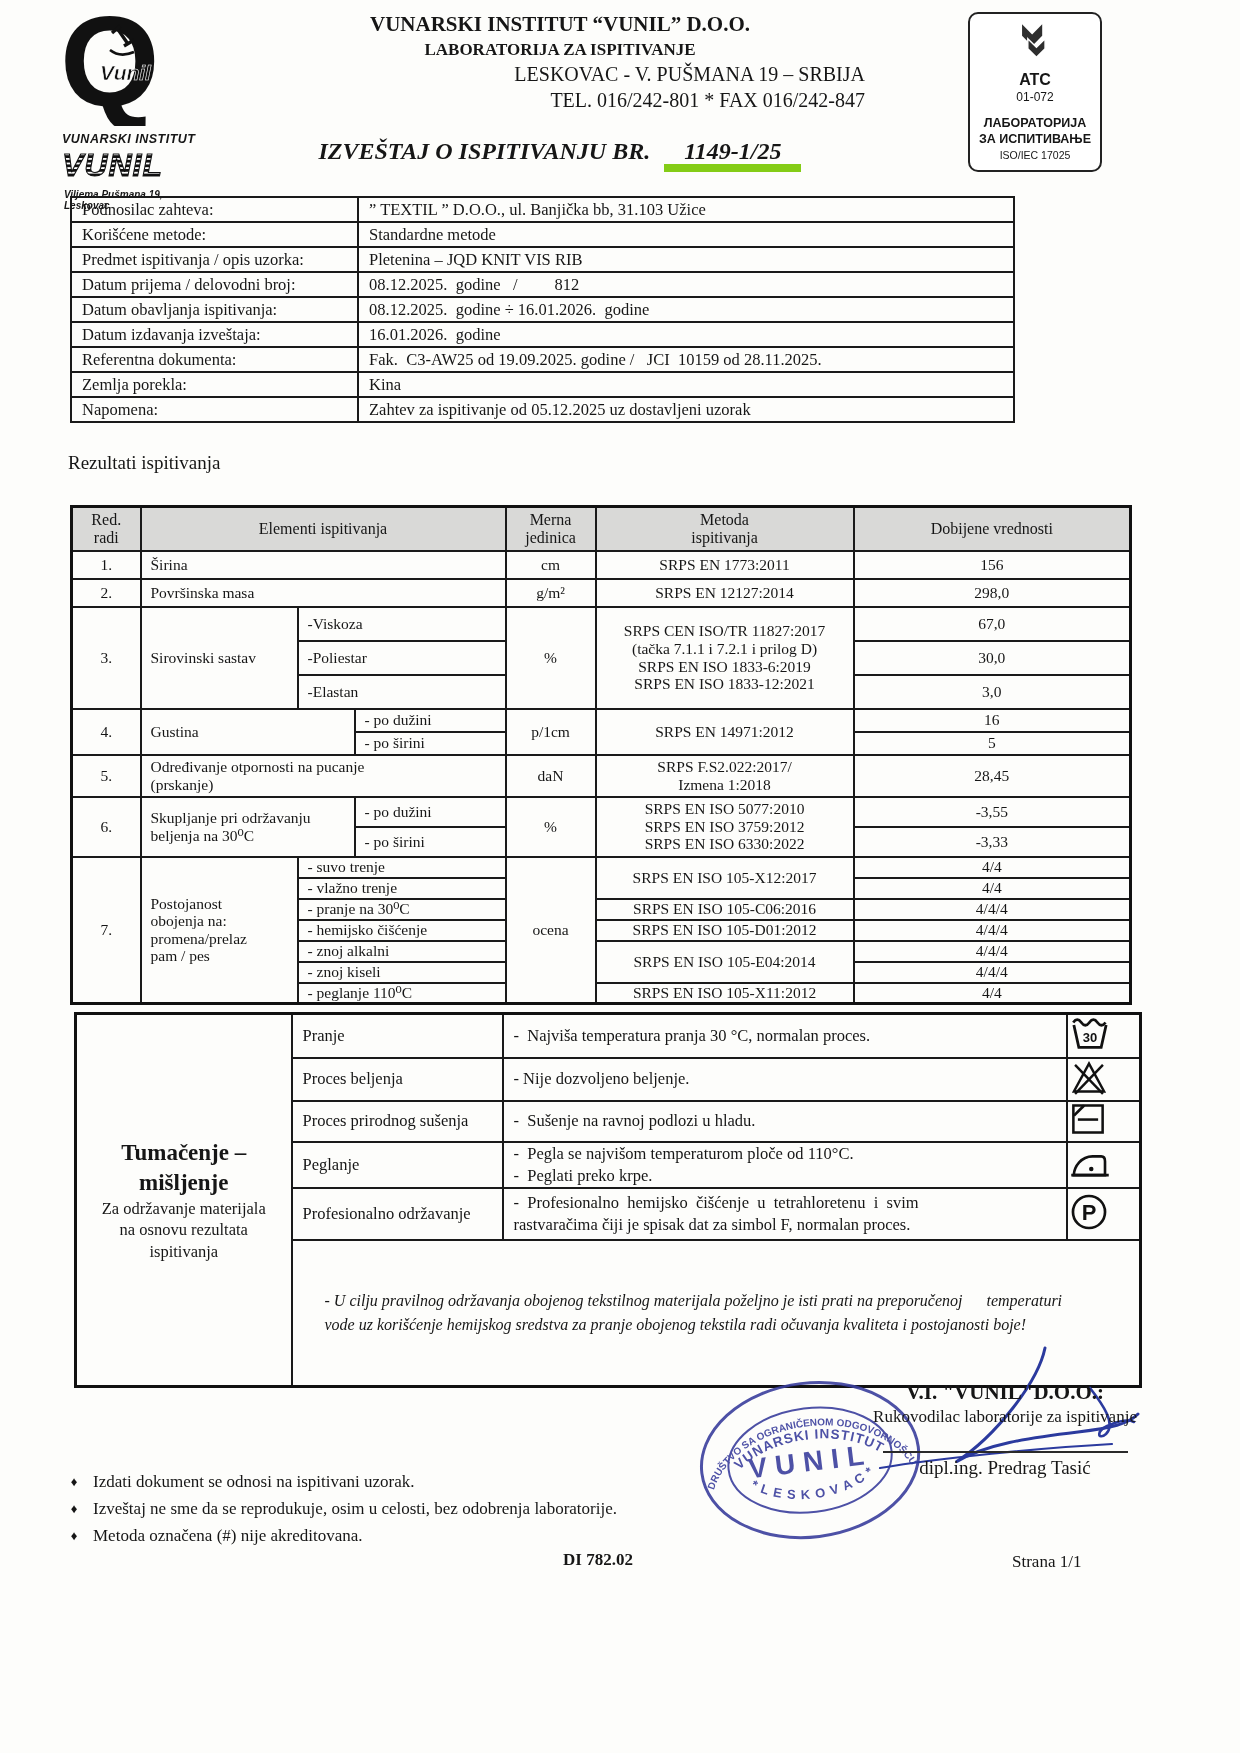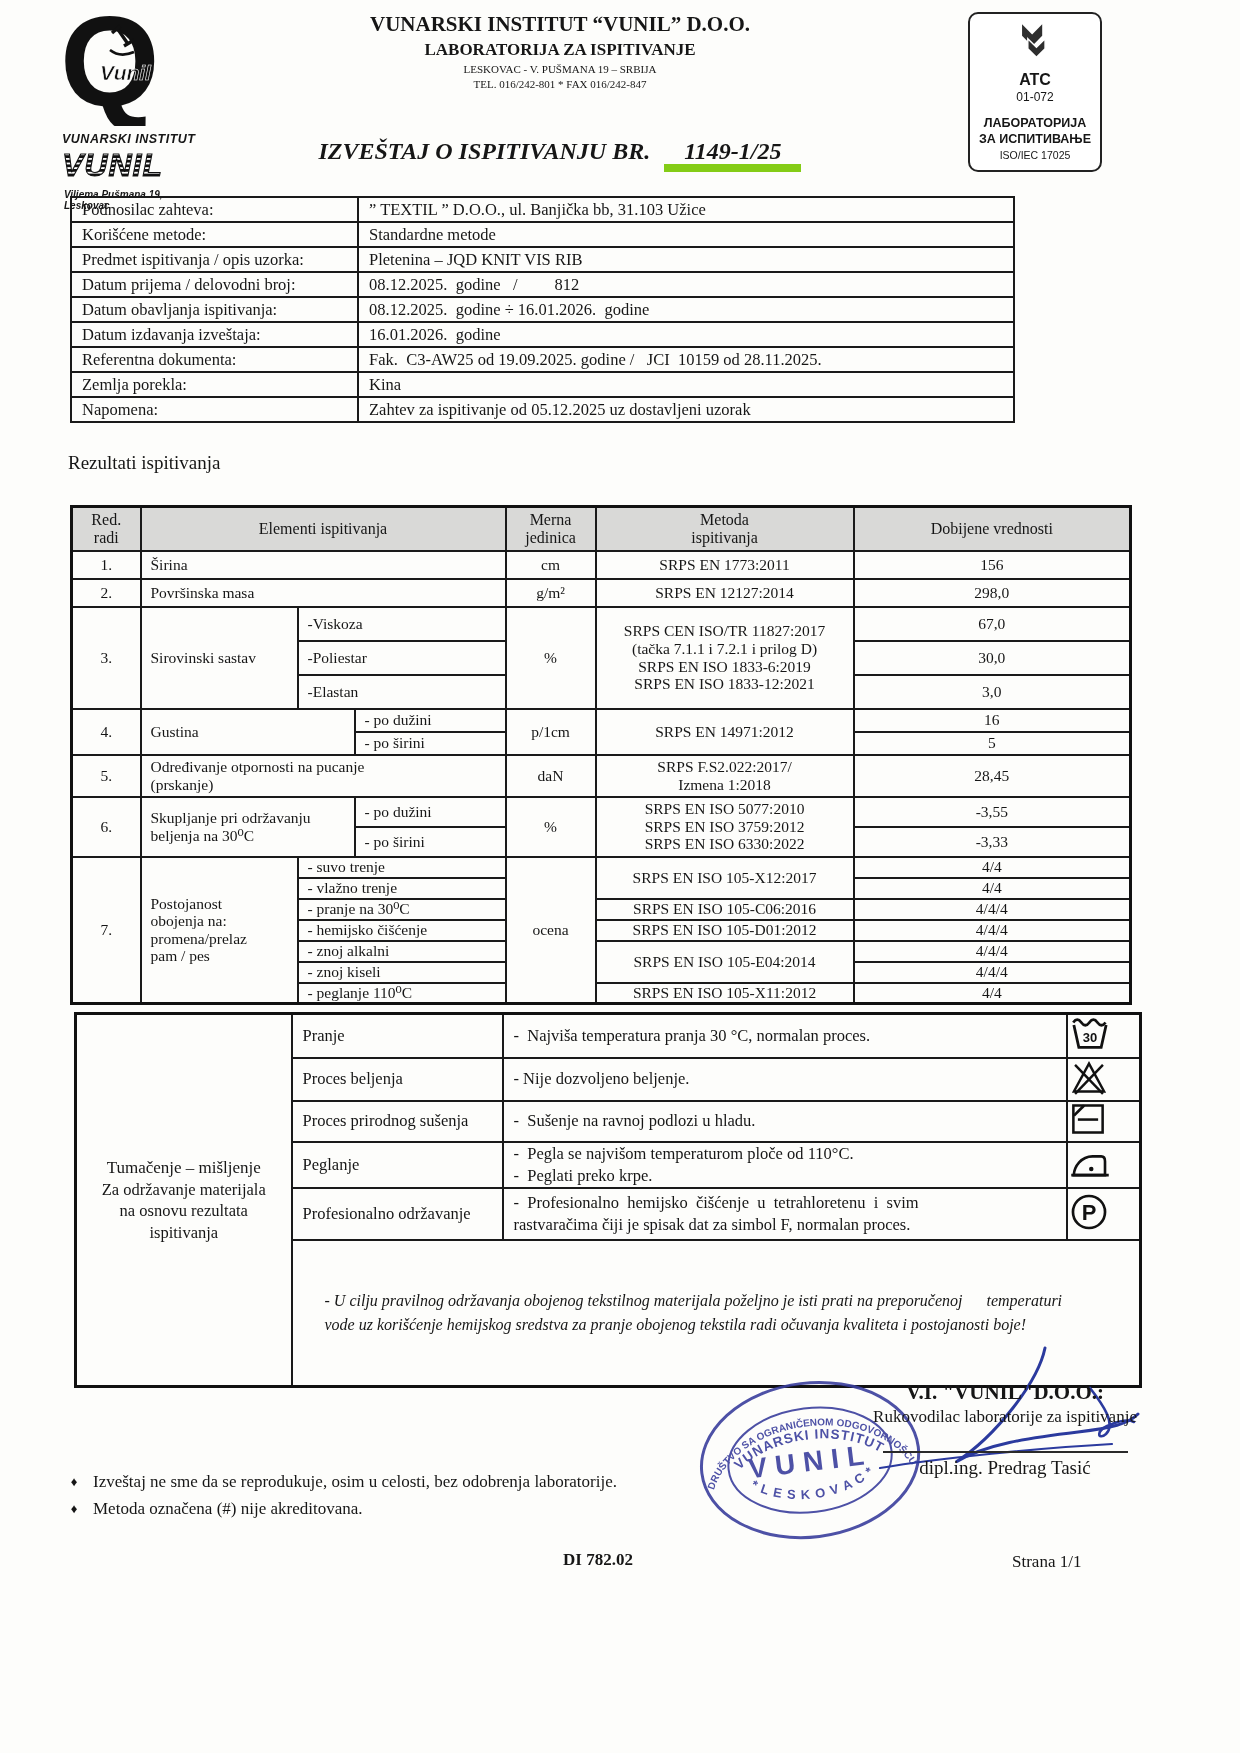--- a/index.html
+++ b/index.html
@@ -7,21 +7,21 @@
         font-family:"Liberation Serif","DejaVu Serif",serif;color:#161616;overflow:hidden;}
   
   .logo-block{position:absolute;left:60px;top:6px;width:150px;}
   .logo-inst{font-family:"Liberation Sans",sans-serif;font-style:italic;font-weight:bold;
              font-size:12.5px;letter-spacing:.5px;margin:2px 0 0 2px;}
   .logo-addr{font-family:"Liberation Sans",sans-serif;font-style:italic;font-weight:bold;
              font-size:10px;margin:1px 0 0 4px;}
   .head-center{position:absolute;left:255px;top:12px;width:610px;text-align:center;}
   .hc-company{font-size:21px;font-weight:bold;}
   .hc-lab{font-size:17px;font-weight:bold;margin-top:3px;}
-  .hc-addr,.hc-tel{font-size:11px;margin-top:3px;}
+  .hc-addr,.hc-tel{font-size:20px;margin-top:3px;text-align:right;}
   .report-title{position:absolute;left:250px;top:138px;width:620px;text-align:center;
                 font-size:24px;font-weight:bold;font-style:italic;}
   .report-num{border-bottom:8px solid #84cc16;padding:0 20px;margin-left:8px;}
   .badge{position:absolute;left:968px;top:12px;width:130px;height:156px;border:2px solid #222;
          border-radius:10px;text-align:center;font-family:"Liberation Sans",sans-serif;background:#fff;}
   .badge-atc{font-size:16px;font-weight:bold;margin-top:1px;}
   .badge-code{font-size:12px;margin-top:1px;}
   .badge-lab{font-size:12.5px;font-weight:bold;margin-top:12px;line-height:1.25;}
   .badge-iso{font-size:10.5px;margin-top:2px;}
   
@@ -36,21 +36,21 @@
   .res td,.res th{border:2px solid #1a1a1a;font-size:15.5px;padding:0 5px;overflow:hidden;line-height:1.12;}
   .res th{background:#d9d9d7;font-weight:normal;font-size:16px;}
   .res .c{text-align:center;}
   .res .l{text-align:left;padding-left:9px;}
   .res .meth{text-align:center;line-height:1.15;}
   
   .care{position:absolute;left:74px;top:1012px;width:1065px;border-collapse:collapse;table-layout:fixed;
         border:3px solid #111;}
   .care td{border:2px solid #1a1a1a;font-size:16.5px;padding:0 10px;overflow:hidden;}
   .care .hdr{text-align:center;line-height:1.3;}
-  .care .hdr .b{font-weight:normal;font-size:17px;}
+  .care .hdr .b{font-weight:bold;font-size:23px;}
   .care .desc{white-space:pre;line-height:1.35;}
   .care .sym{padding:0 2px;}
   .care .note{font-style:italic;font-size:16px;white-space:pre;line-height:1.5;padding-left:32px;}
   
   .bullets{position:absolute;left:55px;top:1472px;font-size:17px;}
   .bullet-row{margin-bottom:7px;}
   .diamond{display:inline-block;width:38px;text-align:center;font-size:13px;vertical-align:1px;}
   .doc-code{position:absolute;left:563px;top:1550px;font-size:17px;font-weight:bold;}
   .page-num{position:absolute;left:1012px;top:1552px;font-size:17px;}
   .sign-block{position:absolute;left:852px;top:1380px;width:306px;text-align:center;}
@@ -406,19 +406,20 @@
   </svg>
 
   <div class="sign-block">
     <div class="sign-company">V.I. "VUNIL"D.O.O.:</div>
     <div class="sign-role">Rukovodilac laboratorije za ispitivanje</div>
     <hr class="sign-line">
     <div class="sign-name">dipl.ing. Predrag Tasić</div>
   </div>
 
   <div class="bullets">
+    <div class="bullet-row"><span class="diamond">♦</span><span>Izdati dokument se odnosi na ispitivani uzorak.</span></div>
     <div class="bullet-row"><span class="diamond">♦</span><span>Izveštaj ne sme da se reprodukuje, osim u celosti, bez odobrenja laboratorije.</span></div>
     <div class="bullet-row"><span class="diamond">♦</span><span>Metoda označena (#) nije akreditovana.</span></div>
   </div>
   <div class="doc-code">DI 782.02</div>
   <div class="page-num">Strana 1/1</div>
 
 </div>
 
 </body></html>

